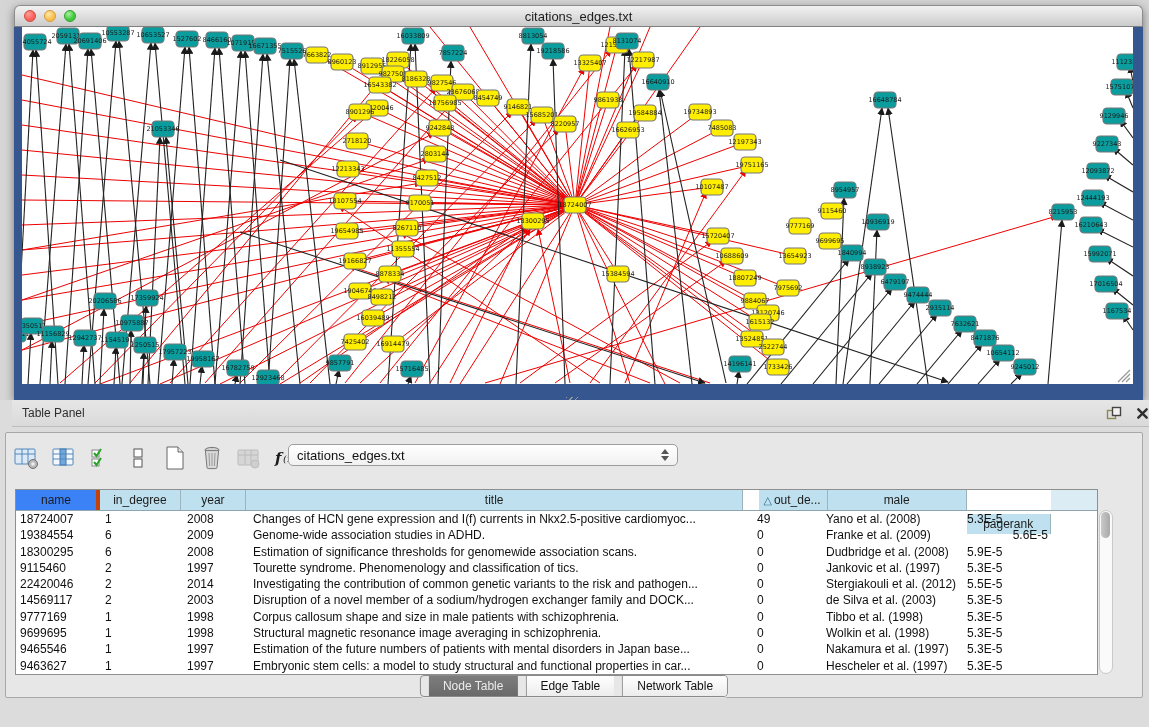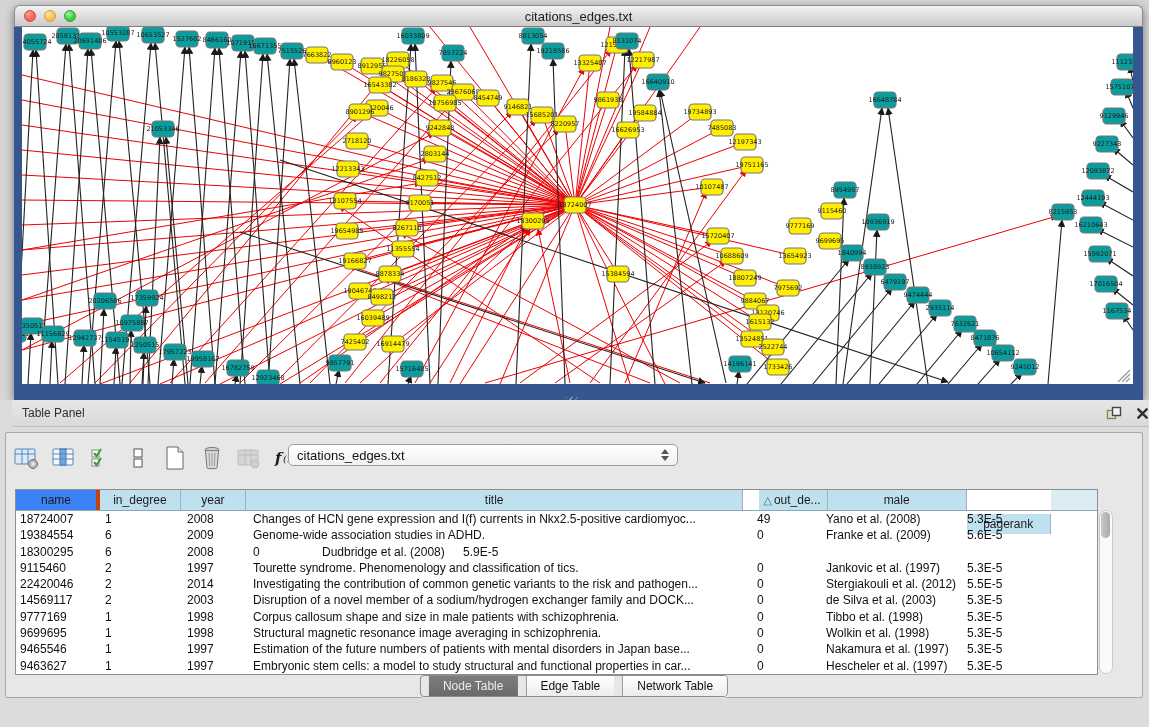--- a/index.html
+++ b/index.html
@@ -872,26 +872,27 @@
             <div class="td" style="width: 141px;">Yano et al. (2008)</div>
             <div class="td" style="width: 85px;">5.3E-5</div>
           </div>
           <div class="tr">
             <div class="td" style="width: 85px;">19384554</div>
             <div class="td" style="width: 82px;">6</div>
             <div class="td" style="width: 66px;">2009</div>
             <div class="td" style="width: 504px;">Genome-wide association studies in ADHD.</div>
             <div class="td" style="width: 69px;">0</div>
             <div class="td" style="width: 141px;">Franke et al. (2009)</div>
-            <div class="td" style="width: 85px;">5.6E-5</div>
+            <div class="td" style="width: 85px; text-align: right;">5.6E-5</div>
           </div>
           <div class="tr">
             <div class="td" style="width: 85px;">18300295</div>
             <div class="td" style="width: 82px;">6</div>
             <div class="td" style="width: 66px;">2008</div>
+            <div class="td" style="width: 504px;">Estimation of significance thresholds for genomewide association scans.</div>
             <div class="td" style="width: 69px;">0</div>
             <div class="td" style="width: 141px;">Dudbridge et al. (2008)</div>
             <div class="td" style="width: 85px;">5.9E-5</div>
           </div>
           <div class="tr">
             <div class="td" style="width: 85px;">9115460</div>
             <div class="td" style="width: 82px;">2</div>
             <div class="td" style="width: 66px;">1997</div>
             <div class="td" style="width: 504px;">Tourette syndrome. Phenomenology and classification of tics.</div>
             <div class="td" style="width: 69px;">0</div>

